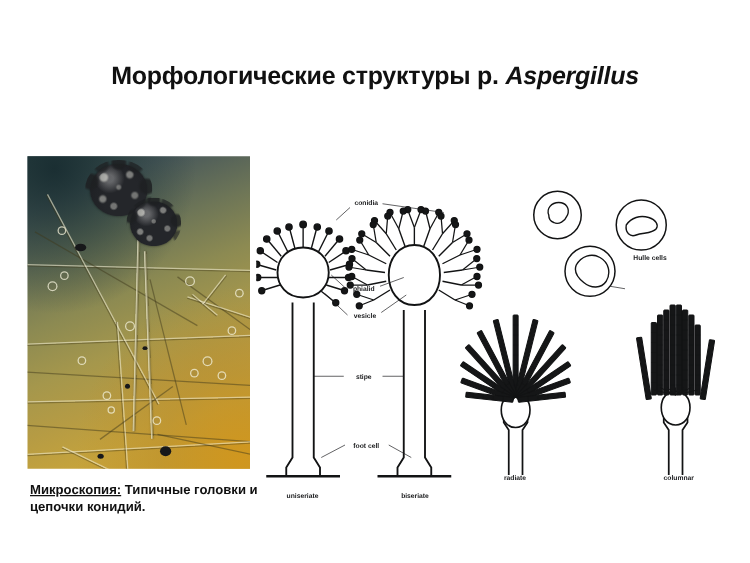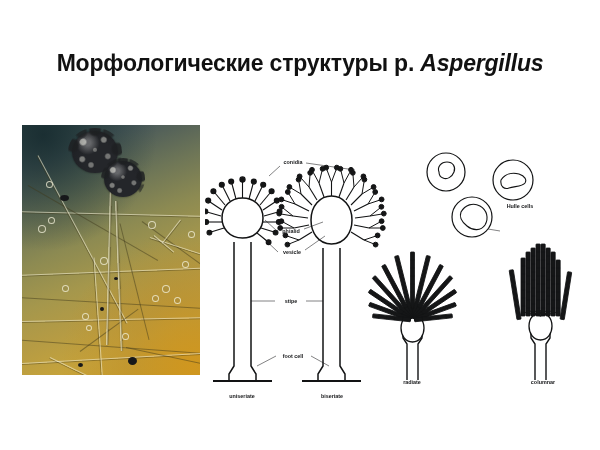--- a/index.html
+++ b/index.html
@@ -17,21 +17,21 @@
     position: absolute; inset: 0;
     background: #ffffff;
   }
 
   
   #slide-title {
     position: absolute;
     left: 0; top: 50px;
     width: 600px;
     text-align: center;
-    font-size: 23px;
+    font-size: 20px;
     font-weight: bold;
     letter-spacing: -0.2px;
     white-space: nowrap;
     color: #111111;
   }
   #slide-title .sp { font-style: italic; }
 
   
   #micrograph-figure {
     position: absolute;
@@ -195,20 +195,21 @@
       <div class="spore" style="left:64px;  top:200px; width:4px;  height:4px;"></div>
       <div class="spore" style="left:166px; top:106px; width:5px;  height:5px;"></div>
       <div class="darkspot" style="left:38px;  top:70px;  width:9px;  height:6px;"></div>
       <div class="darkspot" style="left:78px;  top:182px; width:4px;  height:4px;"></div>
       <div class="darkspot" style="left:92px;  top:152px; width:4px;  height:3px;"></div>
       <div class="darkspot" style="left:106px; top:232px; width:9px;  height:8px;"></div>
       <div class="darkspot" style="left:56px;  top:238px; width:5px;  height:4px;"></div>
     </div>
   </div>
 
+  <div id="micrograph-caption"><span class="u">Микроскопия:</span><span> Типичные головки и цепочки конидий.</span></div>
 
   <div id="diagram-figure">
     <svg id="diagram-svg" width="390" height="290" viewBox="0 0 390 290">
 
       <g>
 
         <path class="ink" stroke-width="1.5" d="M29,112 L29,236 L24,244 L24,250"></path>
         <path class="ink" stroke-width="1.5" d="M46,112 L46,236 L51,244 L51,250"></path>
         <path class="ink" stroke-width="2" d="M8,251 L67,251"></path>
 

